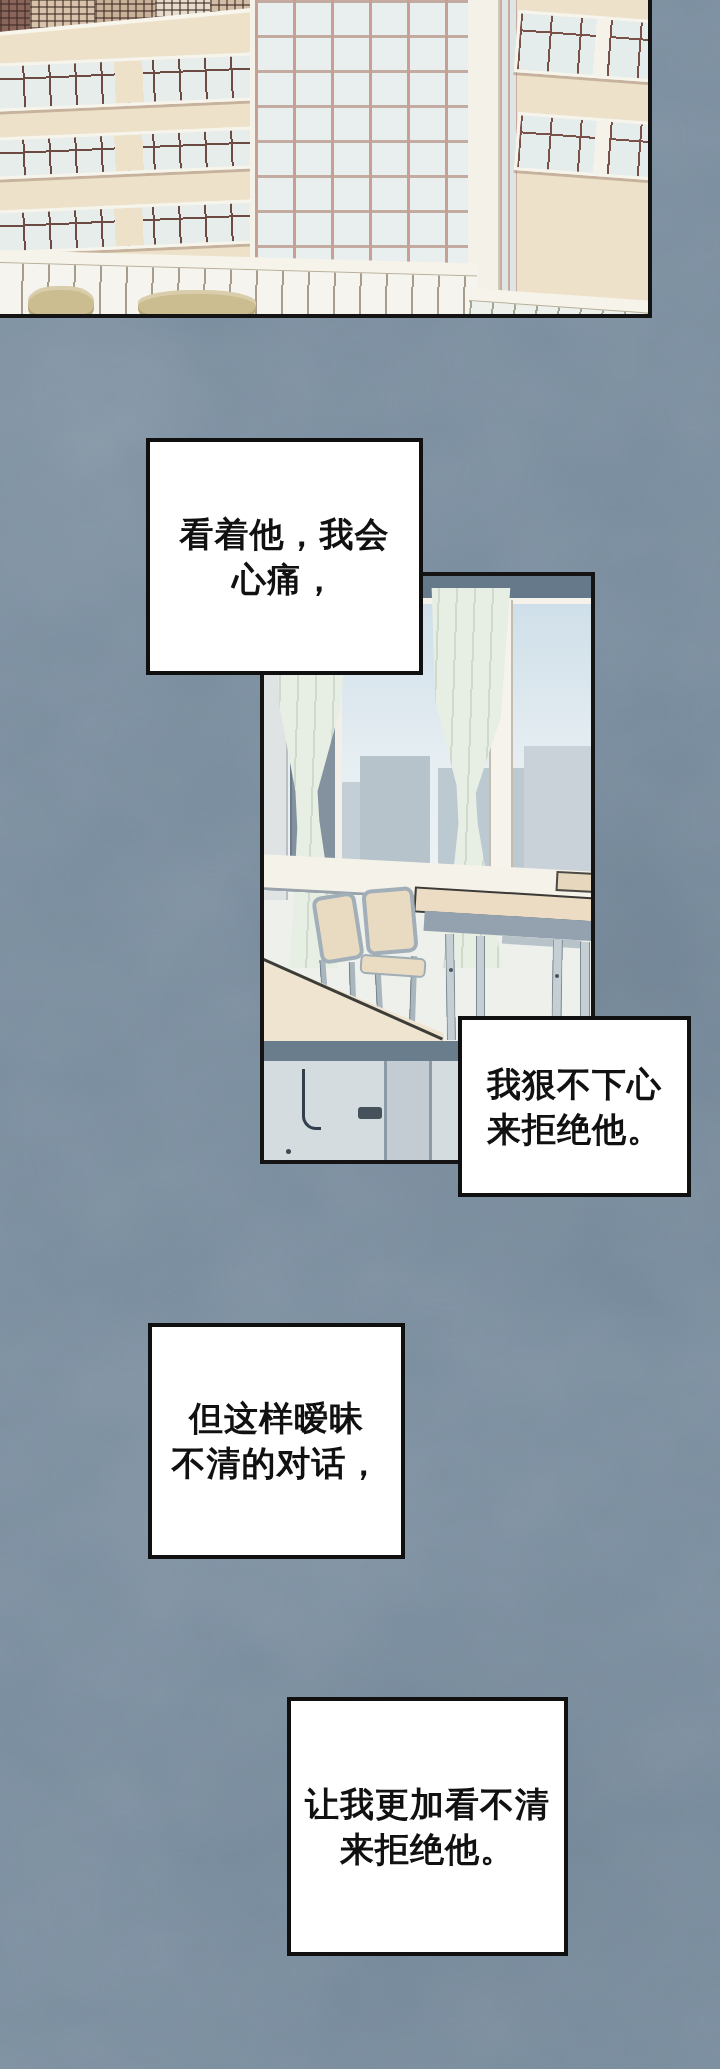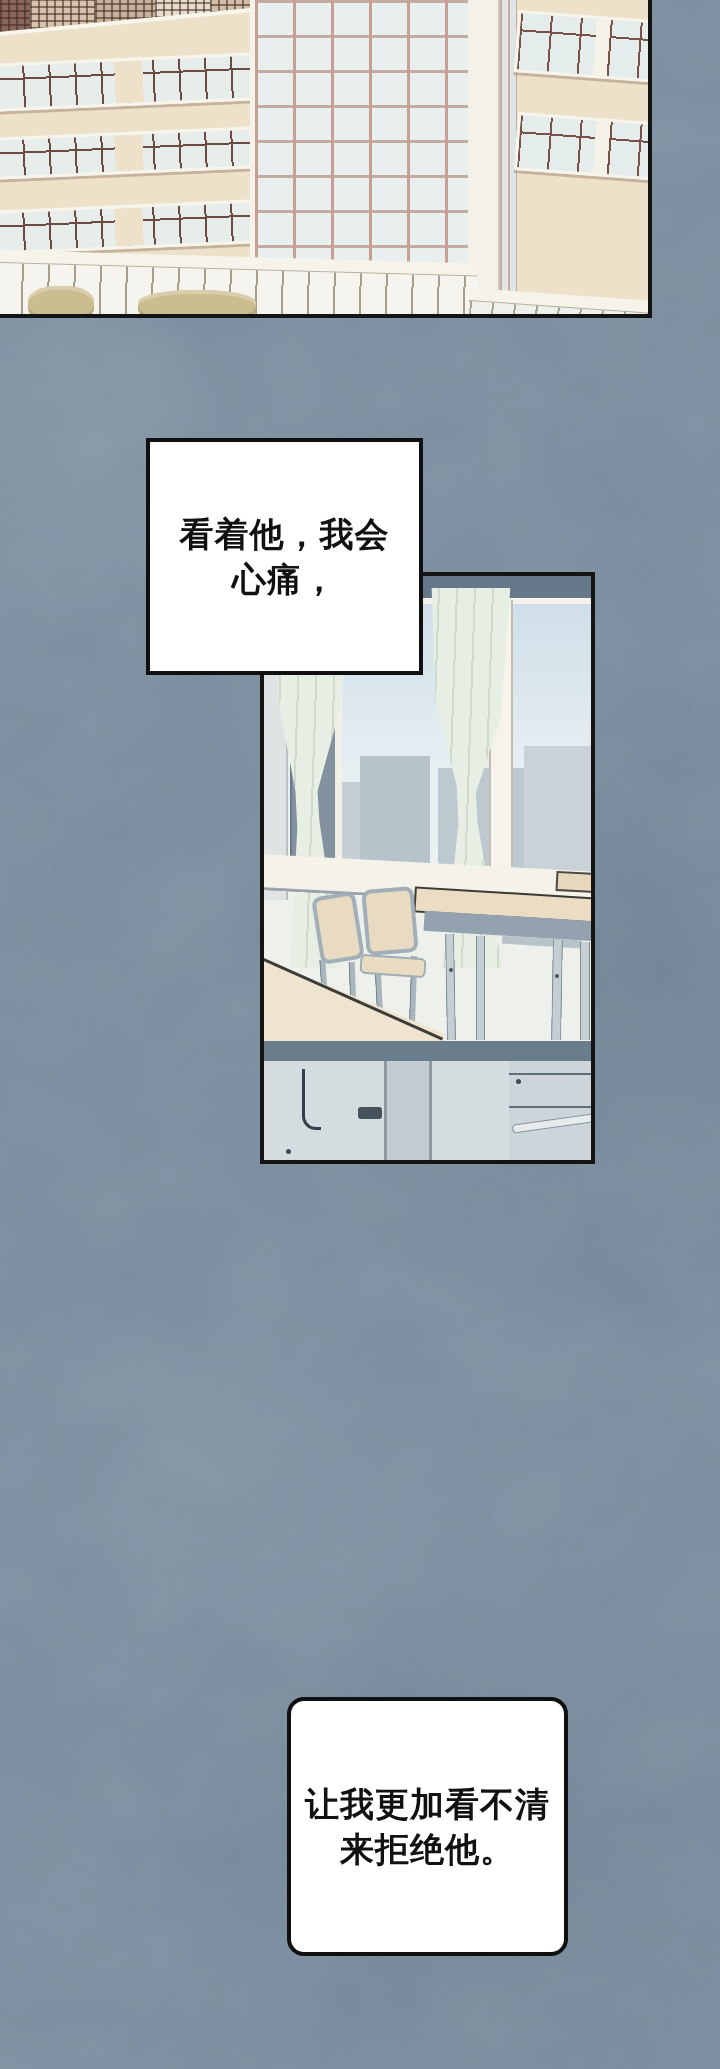--- a/index.html
+++ b/index.html
@@ -157,21 +157,21 @@
   
   .caption{
     z-index:5;background:#ffffff;border:4px solid #101010;box-sizing:border-box;
     display:flex;flex-direction:column;align-items:center;justify-content:center;
     color:#111111;font-weight:700;font-size:34px;line-height:45px;
     letter-spacing:1px;text-align:center;
   }
   .cap1{left:146px;top:438px;width:277px;height:237px;}
   .cap2{left:458px;top:1016px;width:233px;height:181px;}
   .cap3{left:148px;top:1323px;width:257px;height:236px;}
-  .cap4{left:287px;top:1697px;width:281px;height:259px;border-radius:17px;}
+  .cap4{left:287px;top:1697px;width:281px;height:259px;}
 </style>
 </head>
 <body>
 
 <div class="page">
 
   <svg class="texture" width="720" height="2069">
     <filter id="clouds">
         <feTurbulence type="fractalNoise" baseFrequency="0.007 0.009" numOctaves="3" seed="7"></feTurbulence>
       <feColorMatrix type="matrix" values="0 0 0 0 1  0 0 0 0 1  0 0 0 0 1  0.35 0.35 0.35 0 0"></feColorMatrix>
@@ -264,18 +264,26 @@
       <div class="abs bench-dot"></div>
       <div class="abs tube"></div>
       <div class="abs corner-screw"></div>
     </div>
   </section>
 
   <aside class="abs caption cap1">
     <span>看着他，我会</span>
     <span>心痛，</span>
   </aside>
+  <aside class="abs caption cap2">
+    <span>我狠不下心</span>
+    <span>来拒绝他。</span>
+  </aside>
+  <aside class="abs caption cap3">
+    <span>但这样暧昧</span>
+    <span>不清的对话，</span>
+  </aside>
   <aside class="abs caption cap4">
     <span>让我更加看不清</span>
     <span>来拒绝他。</span>
   </aside>
 
 </div>
 
 </body></html>

